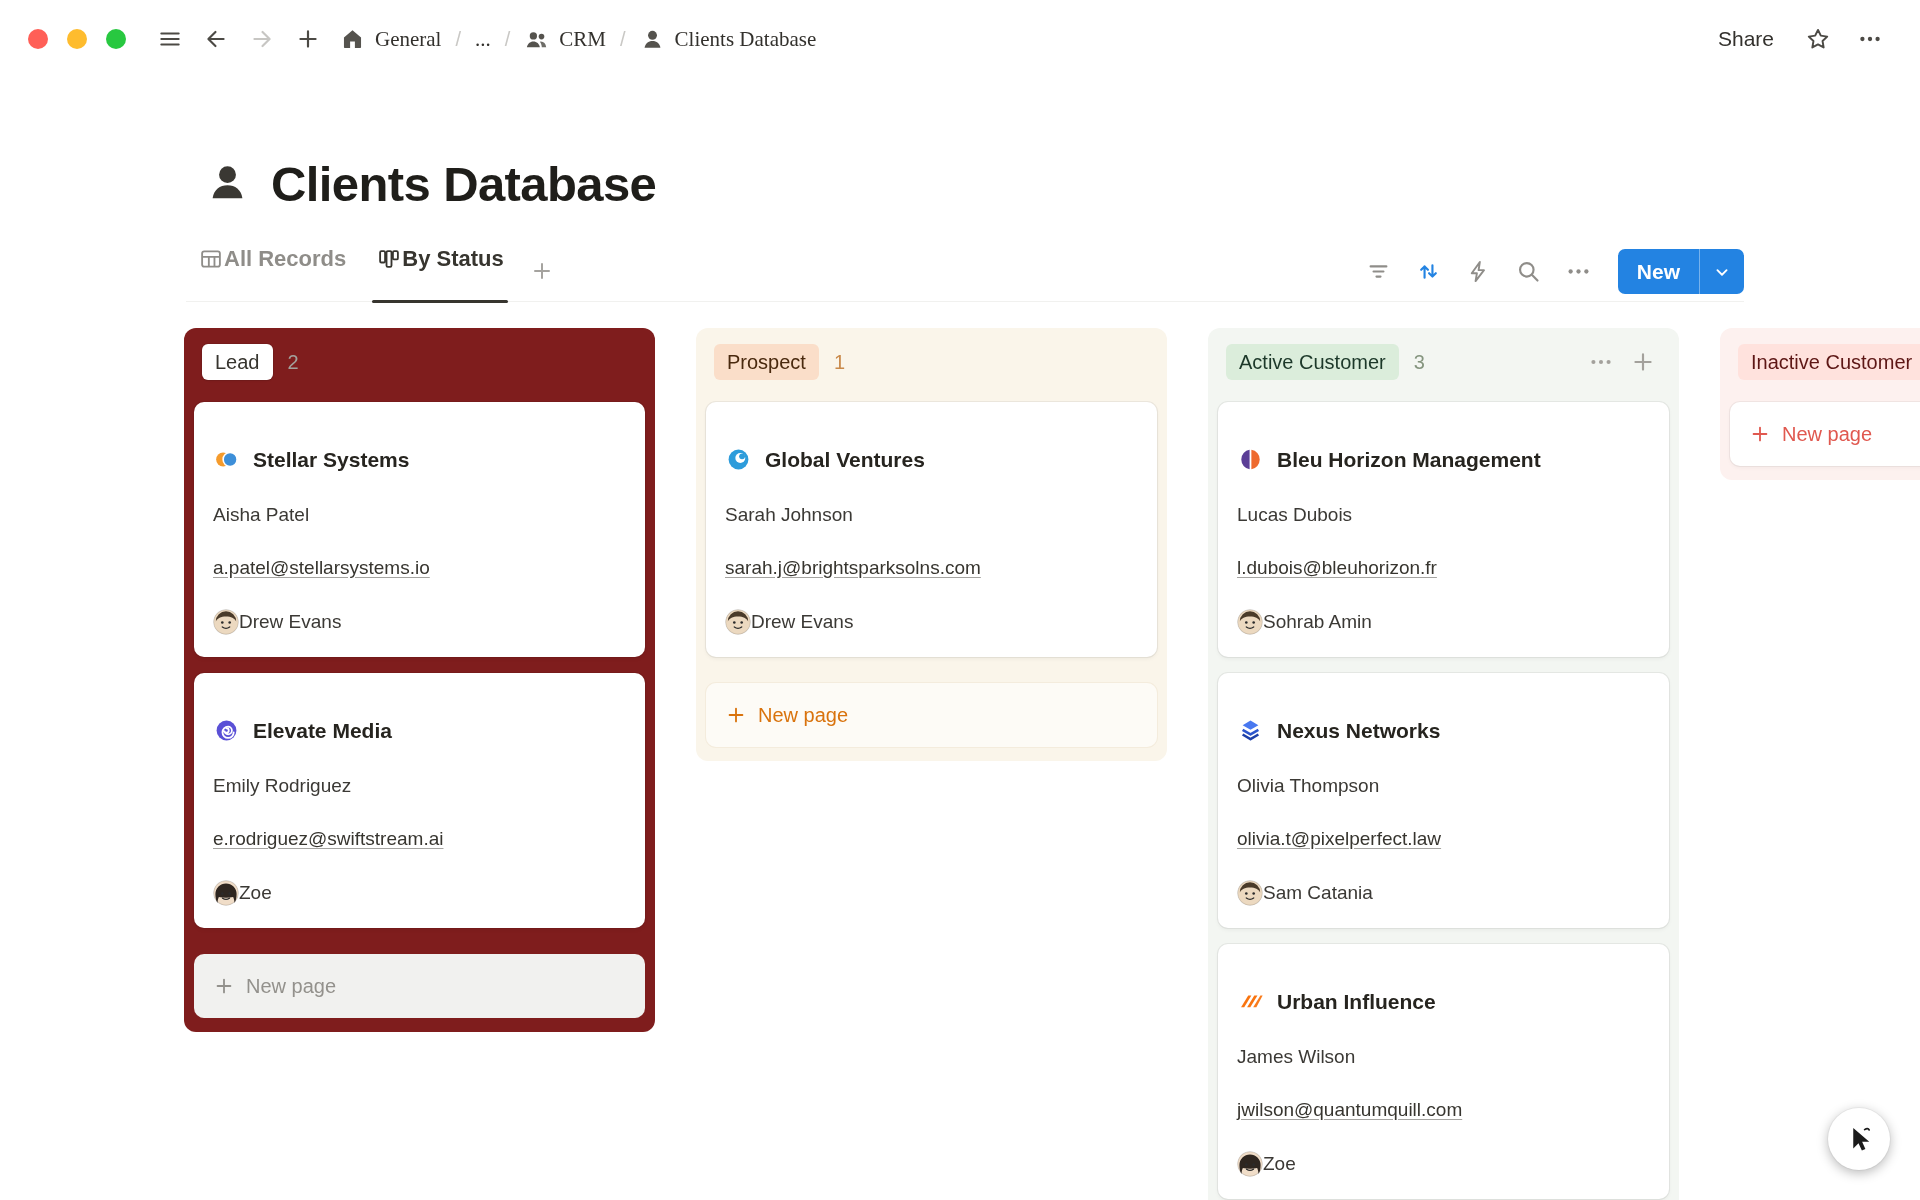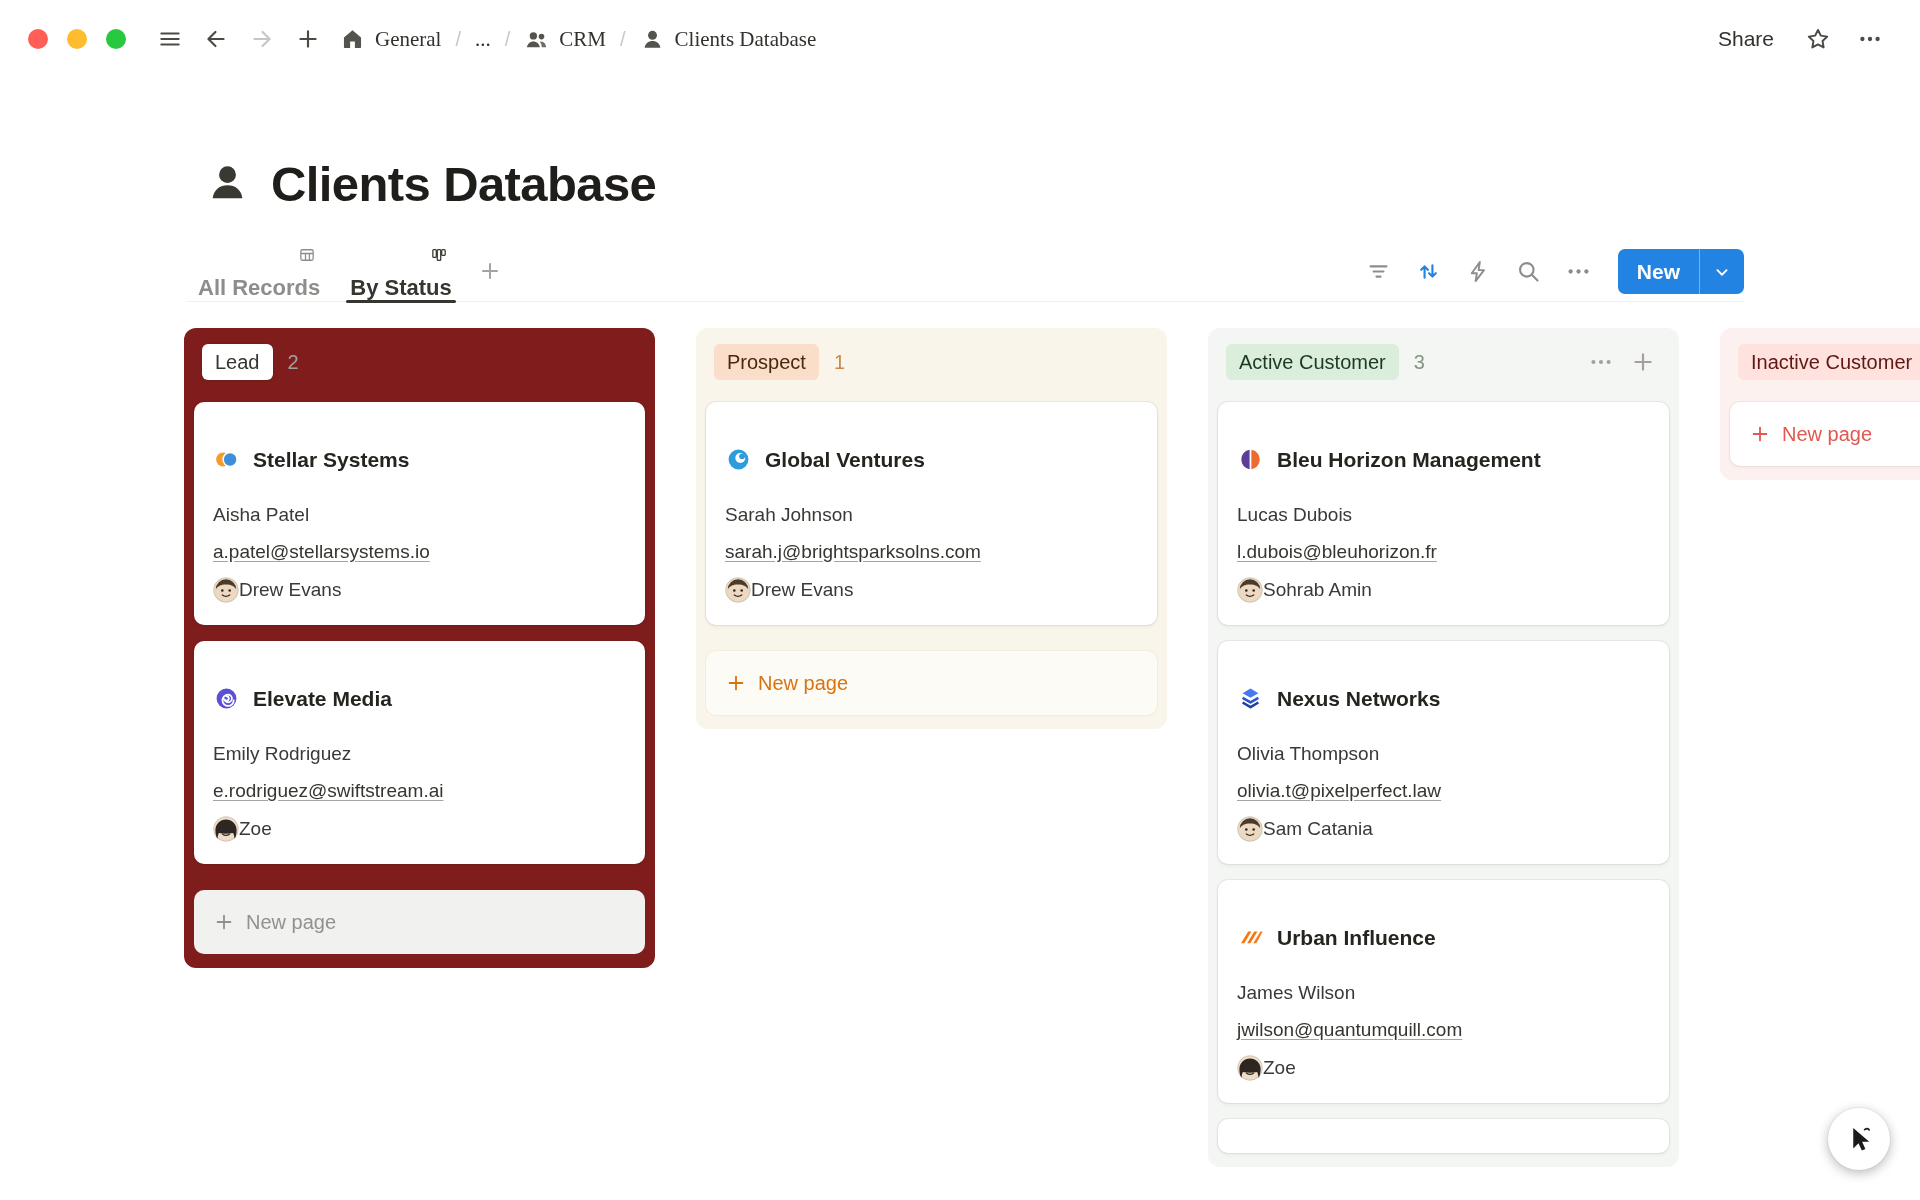--- a/index.html
+++ b/index.html
@@ -24,21 +24,21 @@
   .share-btn { padding:6px 12px; border-radius:6px; color:#33312d; }
 
   
   .page-header { display:flex; align-items:center; gap:20px; margin:76px 0 0 204px; height:60px; }
   .page-icon svg { width:47px; height:47px; color:#3a3833; }
   h1.page-title { font-size:49px; font-weight:700; color:#1f1e1a; letter-spacing:-0.6px; }
 
   
   .view-bar { display:flex; align-items:flex-end; margin:32px 176px 0 186px; height:56px; border-bottom:1px solid #f1f1ef; position:relative; }
   .tabs { display:flex; align-items:center; gap:6px; height:100%; }
-  .tab { display:flex; align-items:flex-end; gap:11px; font-size:22px; font-weight:600; color:#8f8d89; padding:0 12px; height:100%; position:relative;flex-direction:column; }
+  .tab { display:flex; align-items:flex-start; font-size:22px; font-weight:600; color:#8f8d89; padding:0 12px; height:100%; position:relative; }
   .tab svg { width:26px; height:26px; }
   .tab.active { color:#37352f; }
   .tab.active::after { content:""; position:absolute; left:8px; right:8px; bottom:-2px; height:3px; background:#37352f; border-radius:2px; }
   .add-view { width:40px; height:40px; display:flex; align-items:center; justify-content:center; color:#a5a39f; margin-bottom:6px; }
   .add-view svg { width:24px; height:24px; }
   .view-actions { margin-left:auto; display:flex; align-items:center; gap:8px; padding-bottom:7px; }
   .va-icon { width:42px; height:42px; display:flex; align-items:center; justify-content:center; border-radius:6px; color:#8f8d89; }
   .va-icon svg { width:27px; height:27px; }
   .va-icon.sort { color:#2383e2; }
   .new-btn { display:flex; align-items:stretch; background:#2383e2; color:#fff; border-radius:7px; overflow:hidden; height:45px; margin-left:10px; }
@@ -63,21 +63,21 @@
   .count-prospect { color:#c98a4b; }
   .count-active { color:#85957f; }
   .col-actions { margin-left:auto; display:flex; gap:6px; }
   .col-actions .icon-btn { width:36px; height:36px; color:#a3a19c; }
 
   .cards { display:flex; flex-direction:column; gap:16px; }
   .card { background:#fff; border-radius:10px; box-shadow:0 0 0 1px rgba(15,15,15,.06), 0 2px 4px rgba(15,15,15,.05); padding:18px 19px 22px; cursor:pointer; }
   .card-title { display:flex; align-items:center; gap:13px; font-size:21px; font-weight:600; color:#26241f; margin-bottom:30px; line-height:27px;margin-top:26px; }
   .logo { width:27px; height:27px; flex:none; }
   .logo svg { width:27px; height:27px; display:block; }
-  .prop { font-size:19px; color:#3b3935; margin-top:13px; line-height:24px; }
+  .prop { font-size:19px; color:#3b3935; margin-top:29px; line-height:24px; }
   .prop-email a { color:#37352f; text-decoration:underline; text-decoration-color:rgba(55,53,47,.45); text-underline-offset:3px;text-align:center; }
   .prop-owner { display:flex; align-items:center; gap:0; }
   .avatar { width:26px; height:26px; border-radius:50%; flex:none; }
   .card-sliver { height:34px; padding:0; }
 
   .new-page { display:flex; align-items:center; gap:11px; margin-top:26px; border-radius:10px; height:64px; padding:0 19px; font-size:20px; font-weight:500; cursor:pointer; }
   .new-page svg { width:22px; height:22px; }
   .np-lead { background:#f1f1ef; color:#93918c; }
   .np-prospect { background:rgba(255,255,255,.55); color:#d9730d; box-shadow:0 0 0 1px rgba(145,100,20,.06); }
   .np-inactive { background:#ffffff; color:#e0584f; box-shadow:0 0 0 1px rgba(15,15,15,.05), 0 2px 4px rgba(15,15,15,.04); margin-top:0; }

